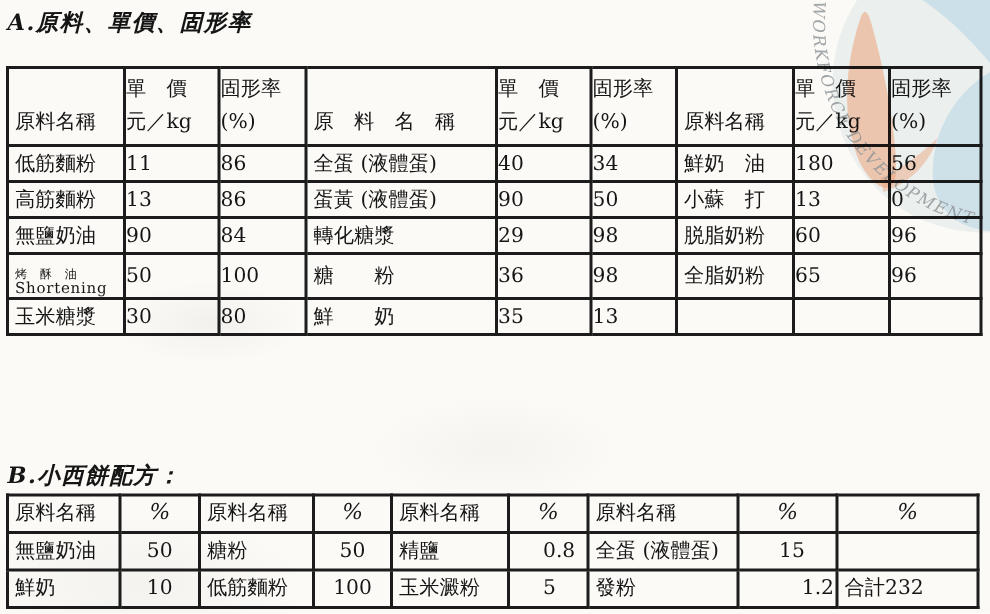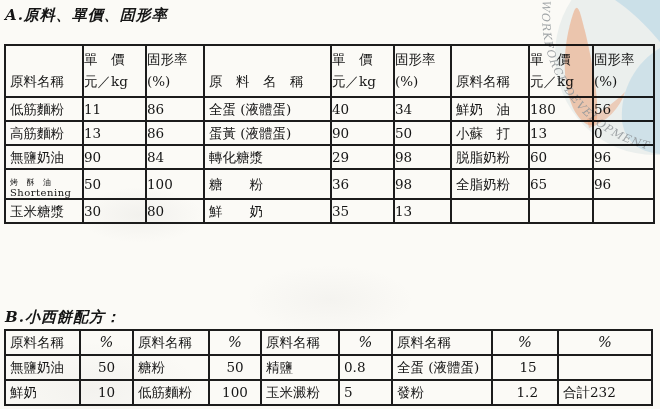--- a/index.html
+++ b/index.html
@@ -45,23 +45,23 @@
   .sub-bot{display:block;font-size:10px;line-height:11px;letter-spacing:0.5px}
 
   
   #table-b{left:4px;top:329px;width:647px}
   #table-b tr{height:25px}
   #table-b th{font-weight:400;text-align:left;padding-left:4px;vertical-align:middle}
   #table-b th.pct{text-align:center;padding-left:0;font-style:italic;font-size:14.5px}
   #table-b td{vertical-align:middle}
   #table-b td.c0,#table-b td.c2,#table-b td.c4,#table-b td.c6,#table-b td.c8{text-align:left;padding-left:4px}
   #table-b td.c1,#table-b td.c3{text-align:center}
-  #table-b td.c5{text-align:left;padding-left:4px}
+  #table-b td.c5{text-align:left;padding-left:22px}
   #table-b td.c7.r0{text-align:center;padding-left:6px}
-  #table-b td.c7.r1{text-align:right;padding-right:19px}
+  #table-b td.c7.r1{text-align:right;padding-right:1px}
 
   
   #watermark{
     position:absolute;left:440px;top:0;width:220px;height:160px;
     pointer-events:none;mix-blend-mode:multiply;z-index:5;
   }
 </style>
 </head>
 <body>
 

